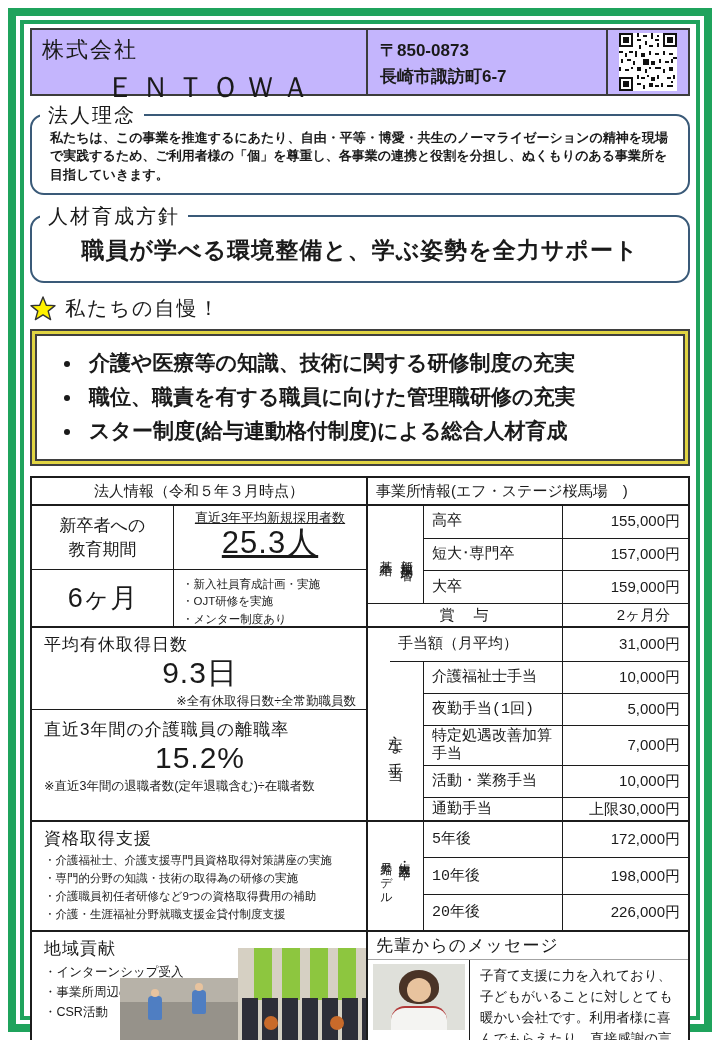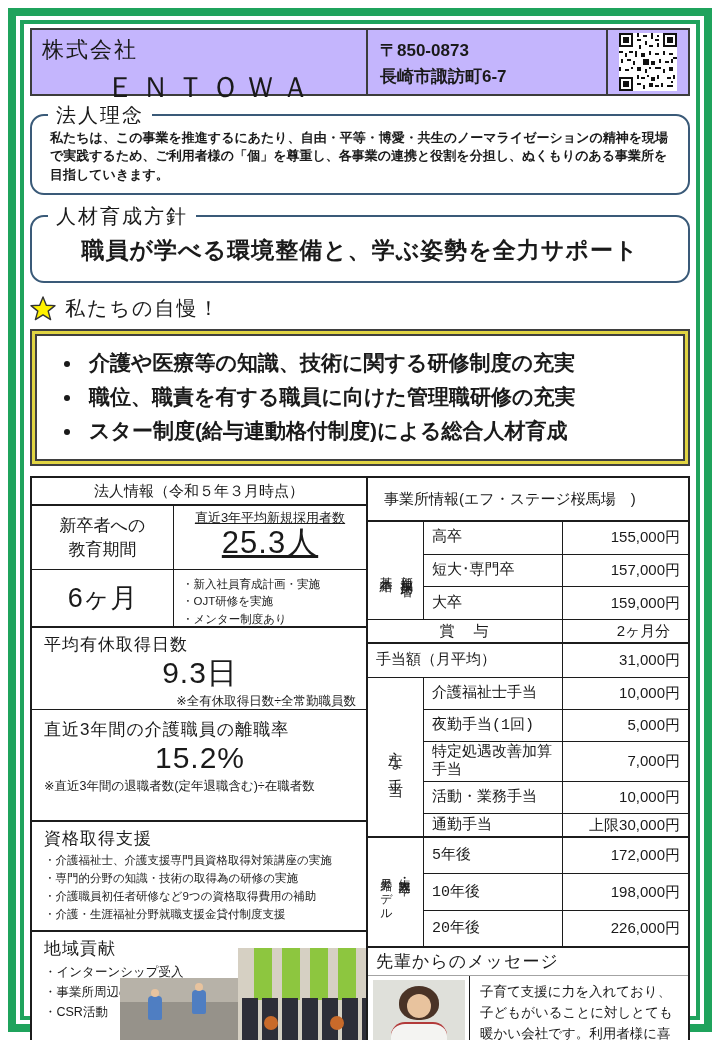--- a/index.html
+++ b/index.html
@@ -11,21 +11,21 @@
   
   .hdr { display:flex; border:2px solid #3c3c3c; height:68px; background:#c4b5fd; }
   .hdr-company { flex:1; padding:5px 10px 0 10px; border-right:2px solid #3c3c3c; }
   .company-prefix { font-size:22px; letter-spacing:2px; }
   .company-name { font-size:29px; letter-spacing:6px; margin:3px 0 0 64px; }
   .hdr-address { width:240px; border-right:2px solid #3c3c3c; padding:8px 0 0 12px; font-weight:bold; font-size:17px; line-height:1.5; }
   .hdr-qr { width:80px; display:flex; align-items:center; justify-content:center; }
 
   
   .fbox { border:2px solid #3a5a78; border-radius:14px; position:relative; background:#fff; }
-  .fbox .legend { position:absolute; top:-14px; left:16px; background:#fff; padding:0 8px; font-size:20px; letter-spacing:2px; }
+  .fbox .legend { position:absolute; top:-14px; left:8px; background:#fff; padding:0 8px; font-size:20px; letter-spacing:2px; }
   .box-phil { margin-top:18px; }
   .phil-body { padding:13px 12px 9px 18px; font-size:13px; font-weight:bold; line-height:1.42; }
   .box-policy { margin-top:20px; }
   .policy-body { padding:18px 6px 15px 6px; font-size:23px; font-weight:bold; text-align:center; letter-spacing:1px; }
 
   
   .pride-head { display:flex; align-items:center; gap:9px; margin:12px 0 7px 0; font-size:20px; letter-spacing:2px; }
   .pride-box  { border:2px solid #3f3f3f; }
   .pride-mid  { border:3px solid #e0d442; }
   .pride-in   { border:2px solid #3f3f3f; padding:10px 6px 12px 22px; }
@@ -52,35 +52,35 @@
   .lrow4 { height:112px; border-bottom:2px solid #1c1c1c; padding:8px 10px 0 12px; }
   .sec-title { font-size:17px; letter-spacing:1px; }
   .big-center { text-align:center; font-size:30px; line-height:1.15; letter-spacing:1px; }
   .note-right { text-align:right; font-size:12.5px; margin-top:2px; }
   .note-left  { text-align:left; font-size:12.5px; margin-top:2px; }
   .lrow5 { height:110px; border-bottom:2px solid #1c1c1c; padding:5px 8px 0 12px; }
   .sub-lines { font-size:11.5px; line-height:1.55; margin-top:2px; }
   .lrow6 { height:116px; position:relative; padding:5px 8px 0 12px; }
   .community-lines { font-size:12.5px; line-height:1.6; margin-top:2px; }
 
-  .rh { height:44px; border-bottom:2px solid #1c1c1c; font-size:15px; padding-left:16px; }
+  .rh { height:28px; border-bottom:2px solid #1c1c1c; font-size:15px; padding-left:8px; }
   .vcell { width:56px; border-right:1px solid #1c1c1c; display:flex; align-items:center; justify-content:center;
            writing-mode:vertical-rl; text-orientation:upright; white-space:pre-line; font-size:13px; line-height:1.6; letter-spacing:2px; }
   .bandB { height:122px; border-bottom:2px solid #1c1c1c; }
   .bB-top { display:flex; height:98px; border-bottom:1px solid #1c1c1c; }
   .rows { flex:1; display:flex; flex-direction:column; }
   .rrow { display:flex; flex:1; border-bottom:1px solid #1c1c1c; }
   .rrow:last-child { border-bottom:none; }
   .rname { flex:1; padding-left:8px; display:flex; align-items:center; font-size:15px; line-height:1.15;font-family:Liberation Mono, monospace; }
   .rval  { width:126px; border-left:1px solid #1c1c1c; display:flex; align-items:center; justify-content:flex-end; padding-right:8px; font-size:15px; }
   .bB-bonus { display:flex; height:22px; }
   .span-name-c { flex:1; display:flex; align-items:center; justify-content:center; font-size:15px; letter-spacing:2px; }
   .span-val-c  { width:126px; border-left:1px solid #1c1c1c; display:flex; align-items:center; justify-content:center; font-size:15px;padding-left:36px; }
   .bandC { height:194px; border-bottom:2px solid #1c1c1c; }
-  .total-row { display:flex; height:34px; border-bottom:1px solid #1c1c1c; }
+  .total-row { display:flex; height:34px; border-bottom:1px solid #1c1c1c;margin-left:22px; }
   .bC-main { display:flex; height:158px; }
   .vcell-main { font-size:15px; letter-spacing:5px; }
   .h32{height:32px; flex:none;} .h40{height:40px; flex:none;} .h22{height:22px; flex:none;}
   .bandD { height:110px; border-bottom:2px solid #1c1c1c; display:flex; }
   .vcell-small { font-size:12px; letter-spacing:1px; line-height:1.5; }
   .bandE { height:116px; }
   .msg-h { height:28px; border-bottom:1px solid #a3a3a3; font-size:17px; padding-left:8px; display:flex; align-items:center; letter-spacing:1px; }
   .msg-body { display:flex; height:87px; }
   .msg-photo { width:102px; border-right:1px solid #1c1c1c; padding:4px 4px 0 4px; text-align:center; }
   .msg-text { flex:1; padding:6px 8px 0 10px; font-size:13.5px; line-height:1.55; }

